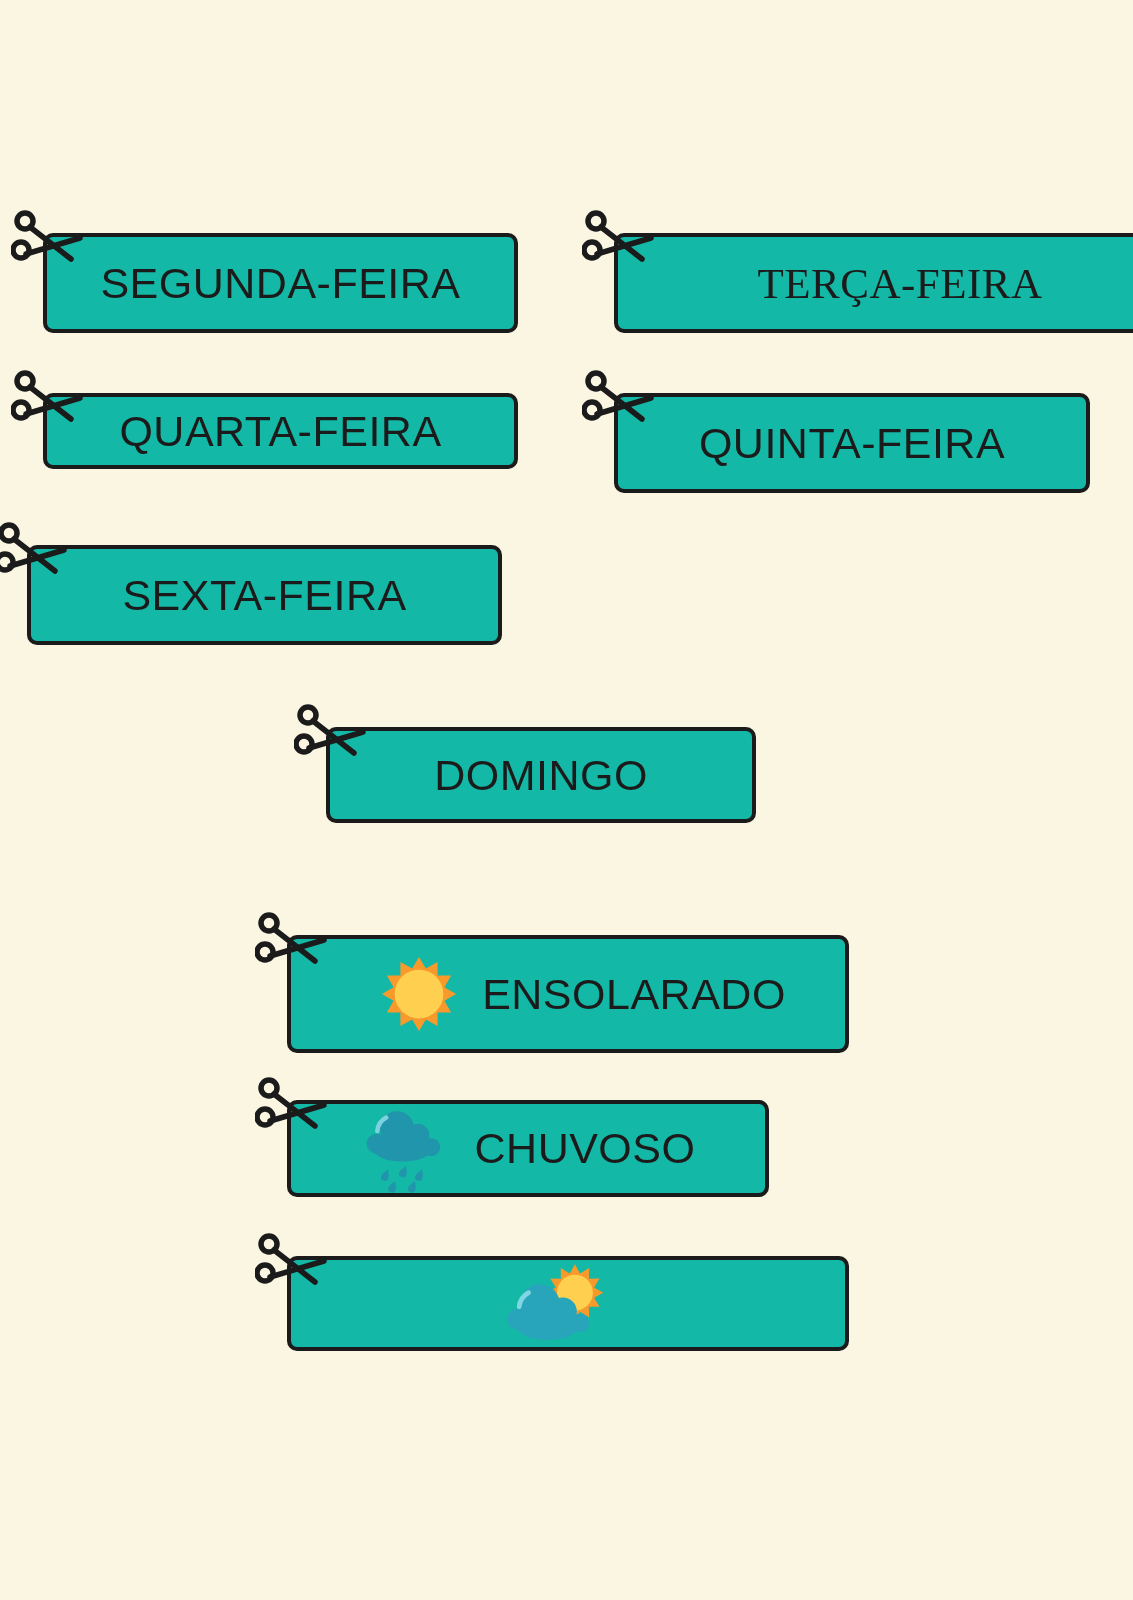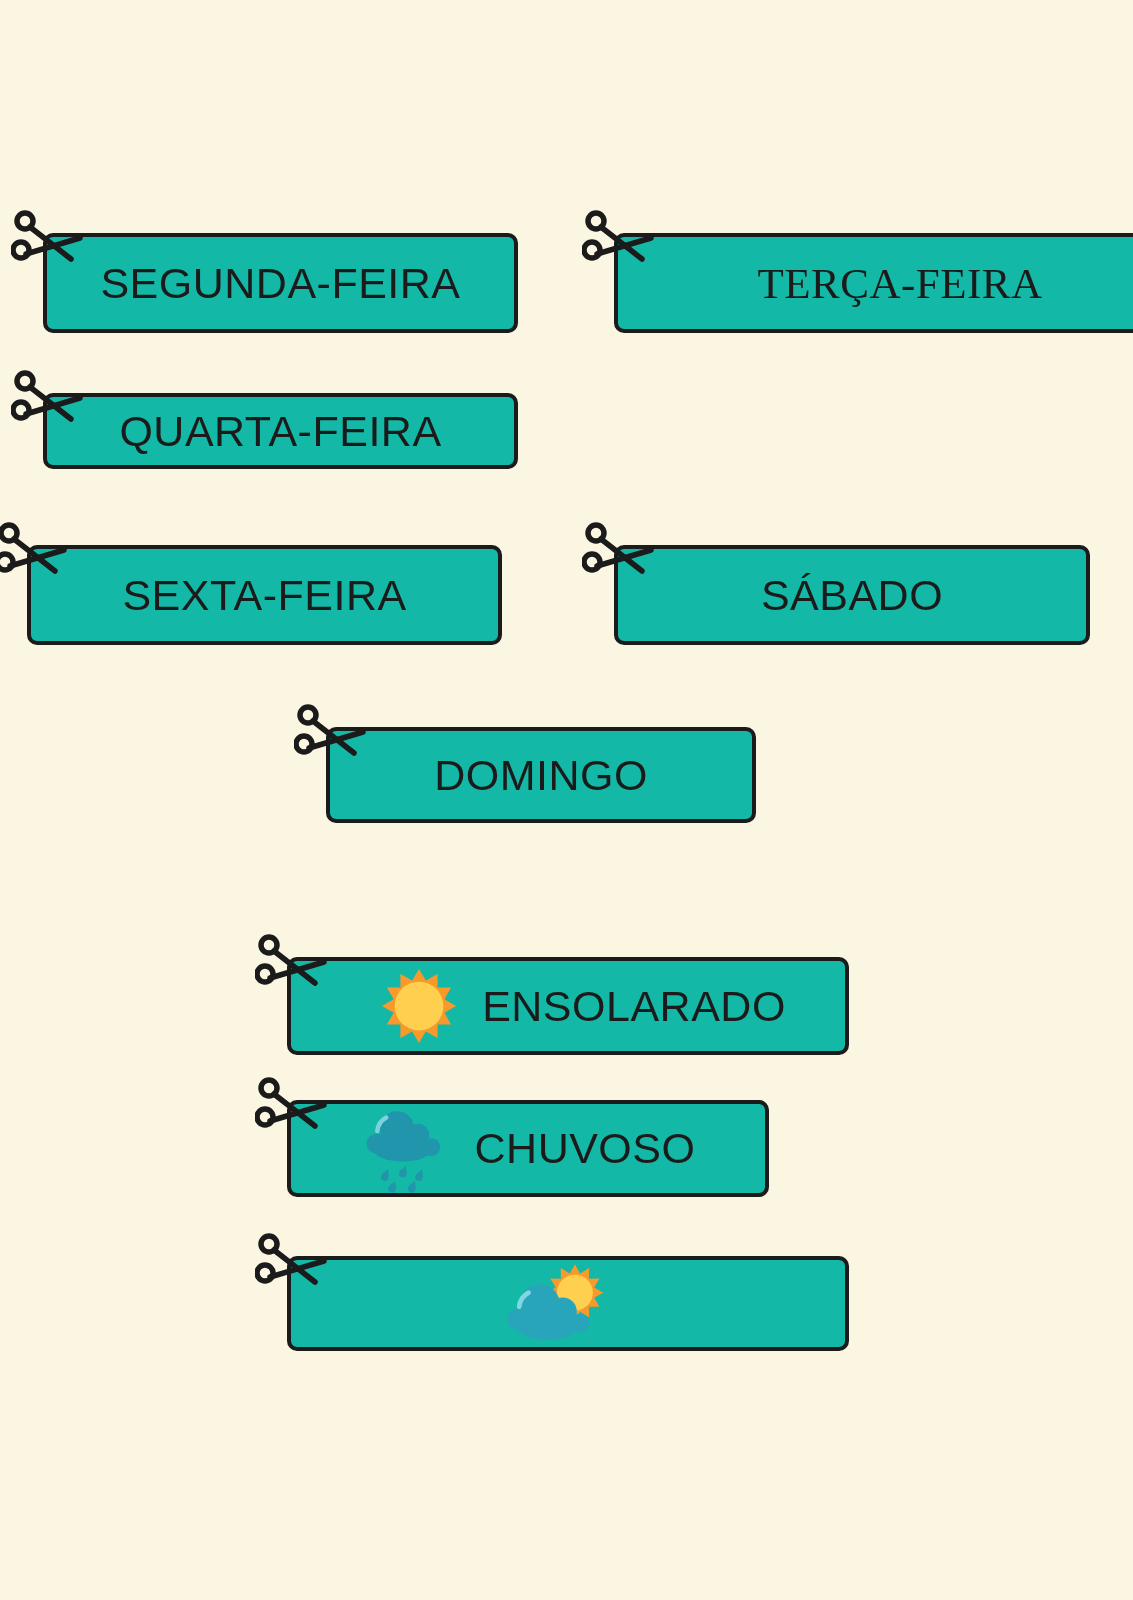--- a/index.html
+++ b/index.html
@@ -35,21 +35,21 @@
   }
   .wicon{margin-right:24px;flex:0 0 auto;display:block;}
   
   .c-seg{left:43px;top:233px;width:475px;height:100px;}
   .c-ter{left:614px;top:233px;width:572px;height:100px;font-family:Liberation Serif, serif;}
   .c-qua{left:43px;top:393px;width:475px;height:76px;}
   .c-qui{left:614px;top:393px;width:476px;height:100px;}
   .c-sex{left:27px;top:545px;width:475px;height:100px;}
   .c-sab{left:614px;top:545px;width:476px;height:100px;}
   .c-dom{left:326px;top:727px;width:430px;height:96px;}
-  .c-ens{left:287px;top:957px;width:562px;height:98px;padding-left:30px;}
+  .c-ens{left:287px;top:935px;width:562px;height:118px;padding-left:30px;}
   .c-chu{left:287px;top:1100px;width:482px;height:97px;}
   .c-nub{left:287px;top:1256px;width:562px;height:95px;}
 </style>
 </head>
 <body>
 
 <div class="sheet">
 
   <div class="card c-seg">
     <svg class="scissors" viewBox="0 0 72 56">
@@ -74,40 +74,40 @@
   <div class="card c-qua">
     <svg class="scissors" viewBox="0 0 72 56">
       <circle cx="14" cy="13" r="8" fill="none" stroke="#1B1B1B" stroke-width="5.5"></circle>
       <circle cx="10" cy="42" r="8" fill="none" stroke="#1B1B1B" stroke-width="5.5"></circle>
       <line x1="19" y1="19" x2="60" y2="51" stroke="#1B1B1B" stroke-width="5.5" stroke-linecap="round"></line>
       <line x1="15" y1="46" x2="69" y2="30" stroke="#1B1B1B" stroke-width="5.5" stroke-linecap="round"></line>
     </svg>
     <span class="label">QUARTA-FEIRA</span>
   </div>
 
+  <div class="card c-qui">
+    <svg class="scissors" viewBox="0 0 72 56">
+      <circle cx="14" cy="13" r="8" fill="none" stroke="#1B1B1B" stroke-width="5.5"></circle>
+      <circle cx="10" cy="42" r="8" fill="none" stroke="#1B1B1B" stroke-width="5.5"></circle>
+      <line x1="19" y1="19" x2="60" y2="51" stroke="#1B1B1B" stroke-width="5.5" stroke-linecap="round"></line>
+      <line x1="15" y1="46" x2="69" y2="30" stroke="#1B1B1B" stroke-width="5.5" stroke-linecap="round"></line>
+    </svg>
+    <span class="label">QUINTA-FEIRA</span>
+  </div>
 
   <div class="card c-sex">
     <svg class="scissors" viewBox="0 0 72 56">
       <circle cx="14" cy="13" r="8" fill="none" stroke="#1B1B1B" stroke-width="5.5"></circle>
       <circle cx="10" cy="42" r="8" fill="none" stroke="#1B1B1B" stroke-width="5.5"></circle>
       <line x1="19" y1="19" x2="60" y2="51" stroke="#1B1B1B" stroke-width="5.5" stroke-linecap="round"></line>
       <line x1="15" y1="46" x2="69" y2="30" stroke="#1B1B1B" stroke-width="5.5" stroke-linecap="round"></line>
     </svg>
     <span class="label">SEXTA-FEIRA</span>
   </div>
 
-  <div class="card c-sab">
-    <svg class="scissors" viewBox="0 0 72 56">
-      <circle cx="14" cy="13" r="8" fill="none" stroke="#1B1B1B" stroke-width="5.5"></circle>
-      <circle cx="10" cy="42" r="8" fill="none" stroke="#1B1B1B" stroke-width="5.5"></circle>
-      <line x1="19" y1="19" x2="60" y2="51" stroke="#1B1B1B" stroke-width="5.5" stroke-linecap="round"></line>
-      <line x1="15" y1="46" x2="69" y2="30" stroke="#1B1B1B" stroke-width="5.5" stroke-linecap="round"></line>
-    </svg>
-    <span class="label">SÁBADO</span>
-  </div>
 
   <div class="card c-dom">
     <svg class="scissors" viewBox="0 0 72 56">
       <circle cx="14" cy="13" r="8" fill="none" stroke="#1B1B1B" stroke-width="5.5"></circle>
       <circle cx="10" cy="42" r="8" fill="none" stroke="#1B1B1B" stroke-width="5.5"></circle>
       <line x1="19" y1="19" x2="60" y2="51" stroke="#1B1B1B" stroke-width="5.5" stroke-linecap="round"></line>
       <line x1="15" y1="46" x2="69" y2="30" stroke="#1B1B1B" stroke-width="5.5" stroke-linecap="round"></line>
     </svg>
     <span class="label">DOMINGO</span>
   </div>

